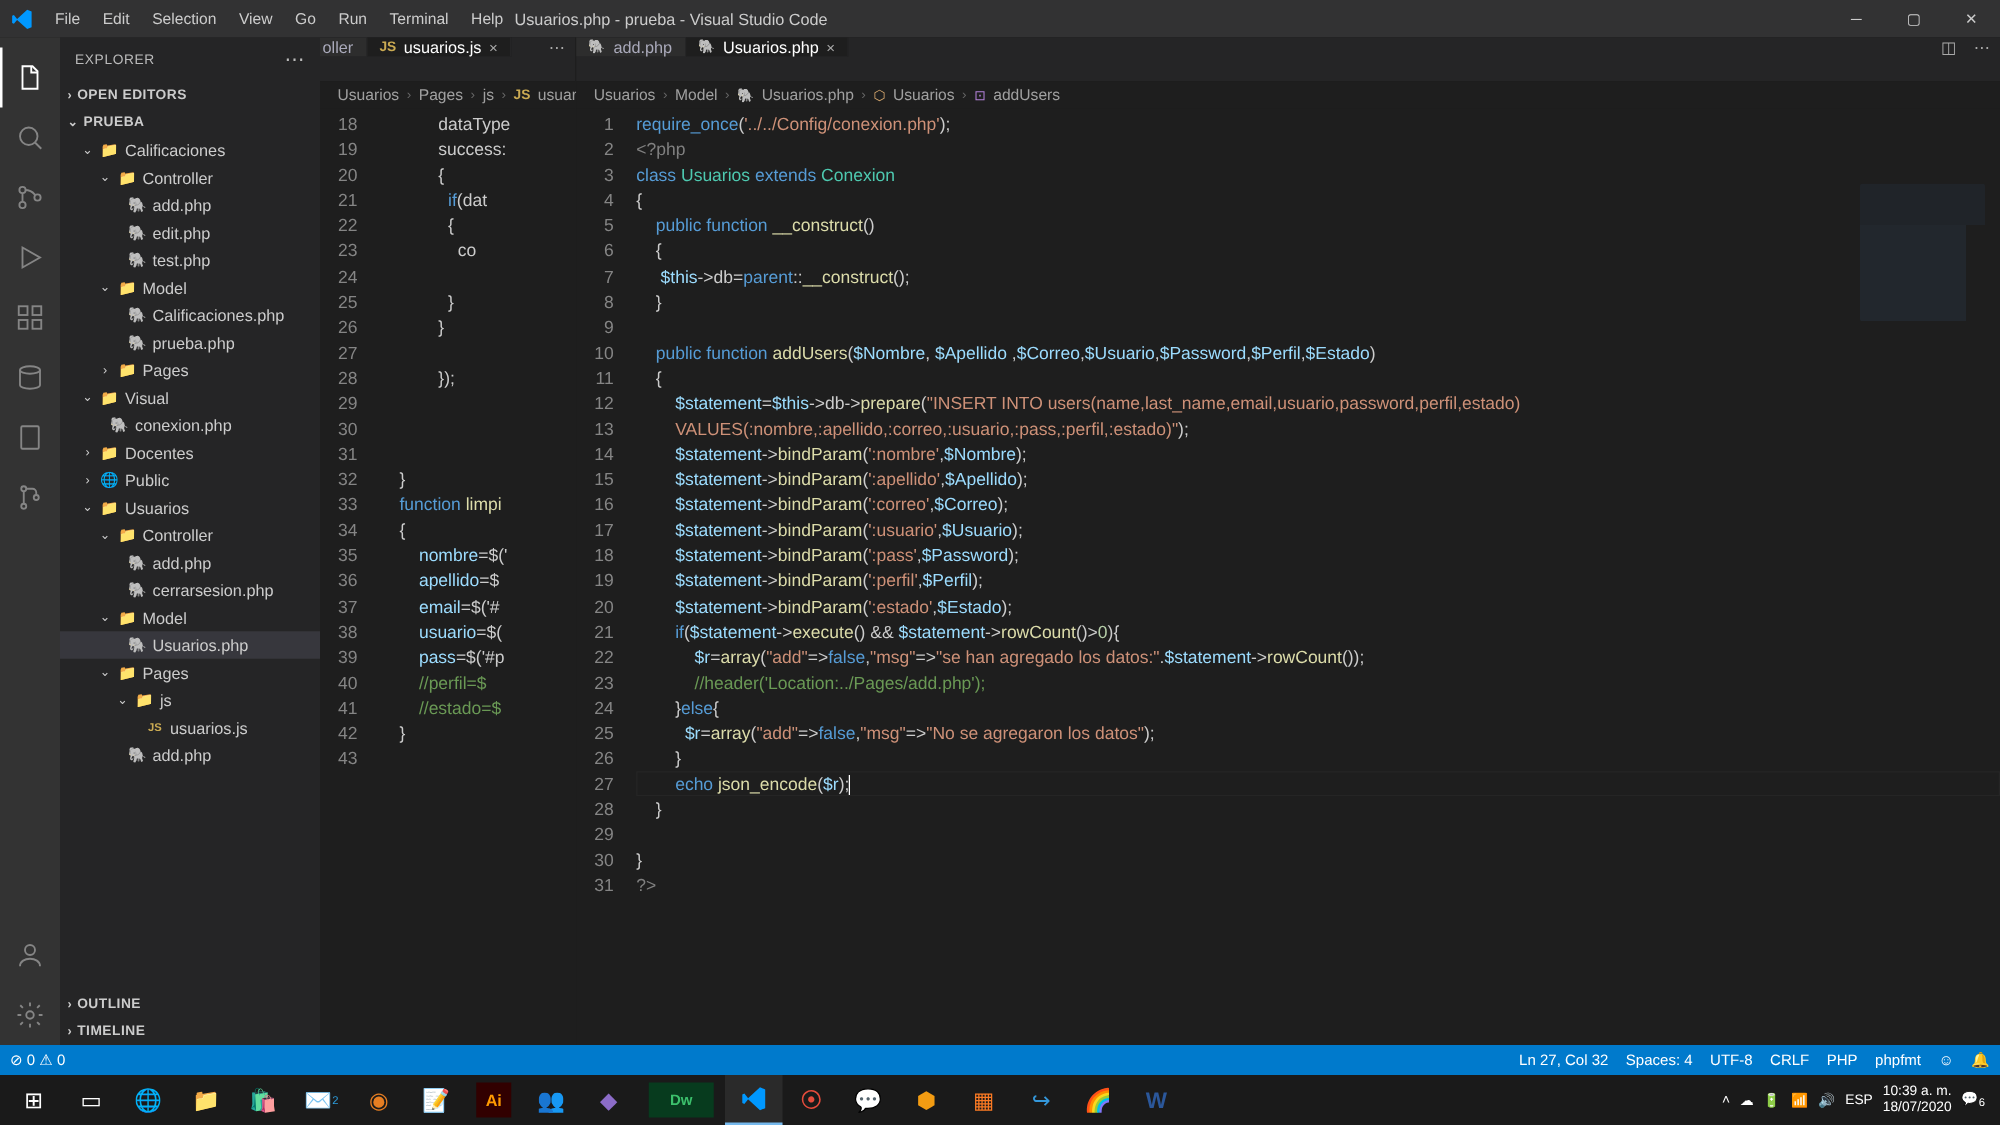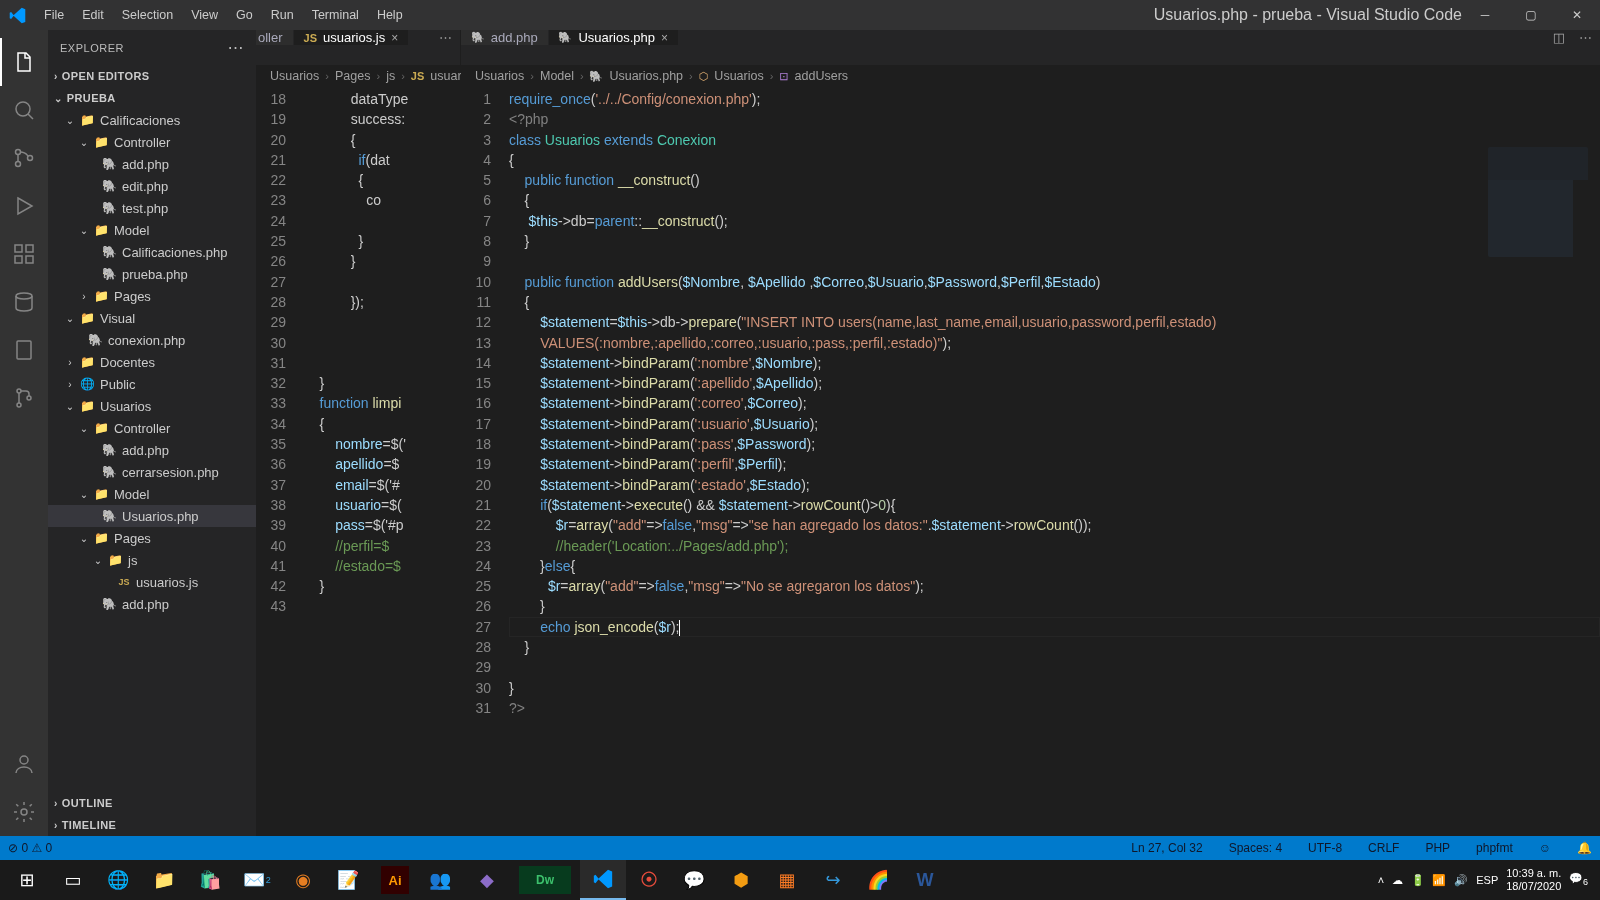--- a/index.html
+++ b/index.html
@@ -2,21 +2,21 @@
 <html><head>
 <meta charset="utf-8">
 <style>
 *{margin:0;padding:0;box-sizing:border-box;font-family:"Segoe UI",sans-serif;user-select:none}
 body{background:#1e1e1e;color:#ccc;width:1600px;height:900px;overflow:hidden;display:flex;flex-direction:column;font-size:13px}
 
 .titlebar{height:30px;background:#323233;display:flex;align-items:center;color:#ccc}
 .titlebar .logo{width:35px;display:flex;align-items:center;justify-content:center}
 .menu{display:flex}
 .menu span{padding:0 9px;font-size:12.5px;line-height:30px;cursor:default}
-.titlebar .title{flex:1;text-align:right;font-size:16px;color:#ccc}
+.titlebar .title{flex:1;text-align:left;font-size:13px;color:#ccc}
 .winctl{display:flex}
 .winctl div{width:46px;height:30px;display:flex;align-items:center;justify-content:center;font-size:12px}
 
 .main{flex:1;display:flex;min-height:0}
 .activitybar{width:48px;background:#333333;display:flex;flex-direction:column;align-items:center;padding-top:8px}
 .activitybar .aicon{width:48px;height:48px;display:flex;align-items:center;justify-content:center;color:#858585;font-size:22px;position:relative}
 .activitybar .aicon.active{color:#fff}
 .activitybar .aicon.active::before{content:"";position:absolute;left:0;top:0;bottom:0;width:2px;background:#fff}
 .activitybar .spacer{flex:1}
 
@@ -52,22 +52,22 @@
 .gutter-code{display:flex;flex:1;font-family:Consolas,monospace;font-size:14px;line-height:20.3px;position:relative}
 .gutter{width:48px;text-align:right;color:#858585;padding-right:18px;padding-top:2px}
 .gutter div{height:20.3px}
 .code{flex:1;padding-top:2px}
 .code .line{height:20.3px;white-space:pre}
 .line.cur{background:#2a2a2a00;box-shadow:inset 0 0 0 1px #3a3a3a40}
 .minimap{position:absolute;right:12px;top:60px;width:100px;height:110px;background:linear-gradient(#243040 0 30%, transparent 0),linear-gradient(90deg,#2a3a4a 0 85%,transparent 0);opacity:.35;border-radius:2px}
 
 .kw{color:#569cd6}.fn{color:#dcdcaa}.cls{color:#4ec9b0}.str{color:#ce9178}.var{color:#9cdcfe}.cmt{color:#6a9955}.tag{color:#808080}.num{color:#b5cea8}.cursor{display:inline-block;width:1px;height:16px;background:#fff;vertical-align:middle}
 
-.statusbar{height:22px;background:#007acc;display:flex;align-items:center;color:#0f172a;font-size:12px;padding:12px 8px;gap:12px}
-.statusbar .sbr{margin-left:auto;display:flex;gap:26px}
+.statusbar{height:22px;background:#007acc;display:flex;align-items:center;color:#ffffff;font-size:12px;padding:12px 8px;gap:12px}
+.statusbar .sbr{margin-left:auto;display:flex;gap:14px}
 
 .taskbar{height:40px;background:#1a1a1a;display:flex;align-items:center;padding:0 4px}
 .tbicon{width:46px;height:40px;display:flex;align-items:center;justify-content:center;font-size:18px;color:#fff}
 .tray{margin-left:auto;display:flex;align-items:center;gap:8px;color:#fff;font-size:11px;padding-right:8px}
 .tray .clock{text-align:right;line-height:13px;font-size:11px}
 </style>
 </head>
 <body>
 
 <div class="titlebar">

